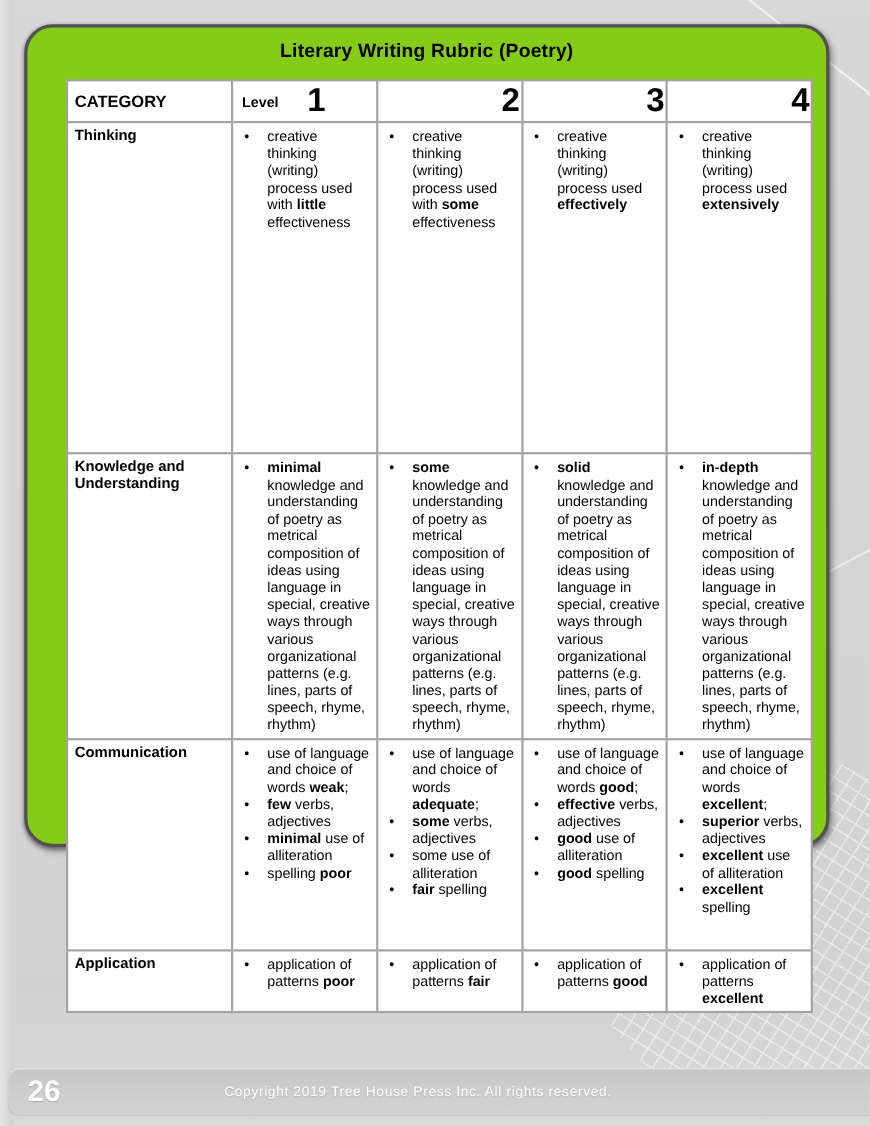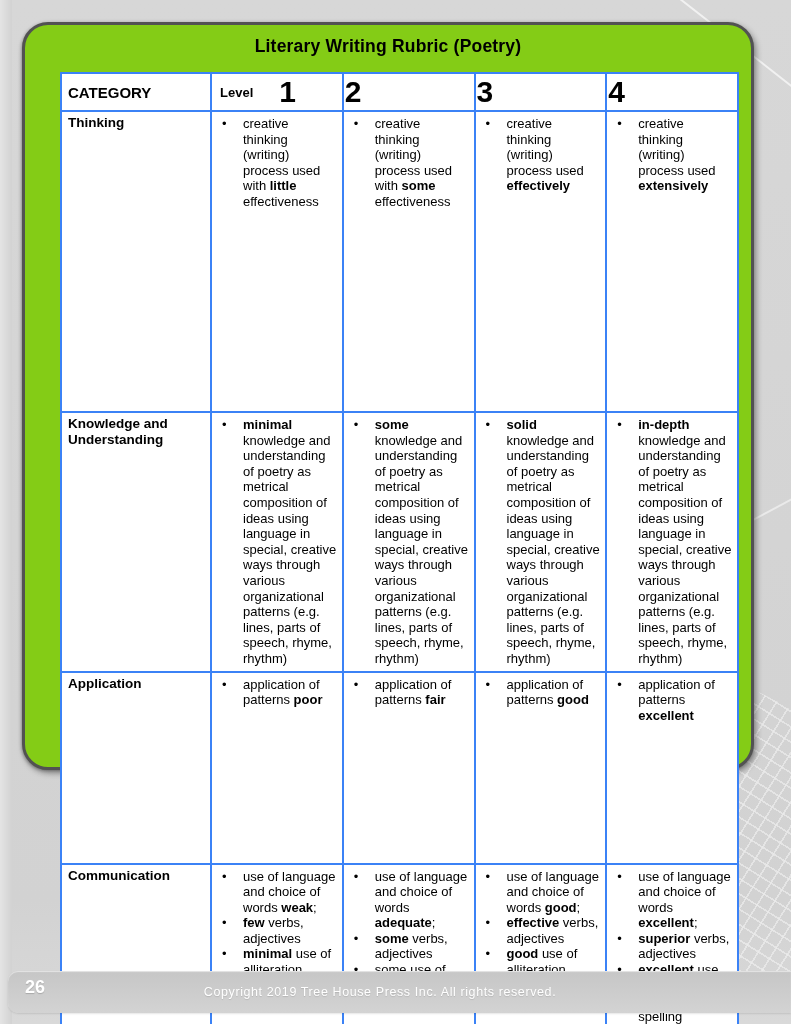--- a/index.html
+++ b/index.html
@@ -26,24 +26,24 @@
   .page-card{position:absolute;left:22px;top:22px;width:732px;height:748px;box-sizing:border-box;
     background:#84cc16;border:3px solid #525252;border-radius:26px;
     box-shadow:2px 3px 6px rgba(0,0,0,.40), -1px 1px 3px rgba(0,0,0,.22);
     z-index:1;}
   .title{margin:0;position:absolute;top:11px;left:0;right:0;text-align:center;
     font-size:17.5px;font-weight:bold;color:#000;letter-spacing:.2px;}
 
   
   table.rubric{position:absolute;left:35px;top:47px;width:677px;
     border-collapse:collapse;table-layout:fixed;}
-  .rubric th,.rubric td{border:2px solid #3b82f6;box-sizing:border-box;vertical-align:top;background:#fff;}
+  .rubric th,.rubric td{border:2px solid #a3a3a3;box-sizing:border-box;vertical-align:top;background:#fff;}
   .rubric thead th{height:38px;vertical-align:middle;}
   .cat-h{font-size:15px;font-weight:bold;text-align:left;padding:2px 6px;}
-  .lvl-h{text-align:left;}
+  .lvl-h{text-align:right;}
   .lvl-num{font-size:30px;font-weight:bold;line-height:1;color:#000;}
   .lvl1-wrap{display:flex;align-items:center;padding-left:7px;}
   .lvl-label{font-size:13px;font-weight:bold;}
   .lvl1-wrap .lvl-num{margin-left:26px;}
 
   .rubric tbody th.cat{font-size:13.5px;font-weight:bold;text-align:left;padding:3px 6px;line-height:16px;}
   .rubric tbody td ul{list-style:none;margin:0;padding:3px 2px 3px 5px;}
   .rubric tbody td li{display:flex;font-size:13px;line-height:15.6px;color:#000;}
   .rubric .dot{flex:0 0 21px;padding-left:4px;}
   .rubric .txt{flex:1;padding-right:2px;}
@@ -53,21 +53,21 @@
   .rubric tbody tr:nth-child(3)>th,.rubric tbody tr:nth-child(3)>td{height:192px;}
   .rubric tbody tr:nth-child(4)>th,.rubric tbody tr:nth-child(4)>td{height:51px;}
   col.c-cat{width:150px;}
   col.c-lvl{width:131.75px;}
 
   
   .footer-bar{position:absolute;left:8px;right:0;top:971px;height:42px;z-index:2;
     background:linear-gradient(180deg,#c6c6c6,#d3d3d3);
     border-radius:10px 0 0 10px;
     box-shadow:inset 0 1px 1px rgba(255,255,255,.55), 0 1px 2px rgba(0,0,0,.10);}
-  .pageno{position:absolute;left:17px;top:6px;font-size:18px;font-weight:bold;color:#fff;
+  .pageno{position:absolute;left:17px;top:6px;font-size:27px;font-weight:bold;color:#fff;
     text-shadow:0 1px 1px rgba(0,0,0,.18);}
   .copyright{position:absolute;left:372px;top:14px;transform:translateX(-50%);
     font-size:12.5px;font-weight:normal;color:#fff;letter-spacing:.6px;white-space:nowrap;
     text-shadow:0 1px 1px rgba(0,0,0,.12);}
 </style>
 </head>
 <body>
 
 <div class="edge-strip"></div>
 <div class="deco-mesh"></div>
@@ -170,133 +170,133 @@
           <td>
             <ul>
               <li>
                 <span class="dot">•</span>
                 <span class="txt"><b>in-depth</b><span> knowledge and understanding of poetry as metrical composition of ideas using language in special, creative ways through various organizational patterns (e.g. lines, parts of speech, rhyme, rhythm)</span></span>
               </li>
             </ul>
           </td>
         </tr>
         <tr>
-          <th class="cat">Application</th>
-          <td>
-            <ul>
-              <li>
-                <span class="dot">•</span>
-                <span class="txt"><span>application of patterns </span><b>poor</b></span>
-              </li>
-            </ul>
-          </td>
-          <td>
-            <ul>
-              <li>
-                <span class="dot">•</span>
-                <span class="txt"><span>application of patterns </span><b>fair</b></span>
-              </li>
-            </ul>
-          </td>
-          <td>
-            <ul>
-              <li>
-                <span class="dot">•</span>
-                <span class="txt"><span>application of patterns </span><b>good</b></span>
-              </li>
-            </ul>
-          </td>
-          <td>
-            <ul>
-              <li>
-                <span class="dot">•</span>
-                <span class="txt"><span>application of patterns </span><b>excellent</b></span>
+          <th class="cat">Communication</th>
+          <td>
+            <ul>
+              <li>
+                <span class="dot">•</span>
+                <span class="txt"><span>use of language and choice of words </span><b>weak</b><span>;</span></span>
+              </li>
+              <li>
+                <span class="dot">•</span>
+                <span class="txt"><b>few</b><span> verbs, adjectives</span></span>
+              </li>
+              <li>
+                <span class="dot">•</span>
+                <span class="txt"><b>minimal</b><span> use of alliteration</span></span>
+              </li>
+              <li>
+                <span class="dot">•</span>
+                <span class="txt"><span>spelling </span><b>poor</b></span>
+              </li>
+            </ul>
+          </td>
+          <td>
+            <ul>
+              <li>
+                <span class="dot">•</span>
+                <span class="txt"><span>use of language and choice of words </span><b>adequate</b><span>;</span></span>
+              </li>
+              <li>
+                <span class="dot">•</span>
+                <span class="txt"><b>some</b><span> verbs, adjectives</span></span>
+              </li>
+              <li>
+                <span class="dot">•</span>
+                <span class="txt"><span>some use of alliteration</span></span>
+              </li>
+              <li>
+                <span class="dot">•</span>
+                <span class="txt"><b>fair</b><span> spelling</span></span>
+              </li>
+            </ul>
+          </td>
+          <td>
+            <ul>
+              <li>
+                <span class="dot">•</span>
+                <span class="txt"><span>use of language and choice of words </span><b>good</b><span>;</span></span>
+              </li>
+              <li>
+                <span class="dot">•</span>
+                <span class="txt"><b>effective</b><span> verbs, adjectives</span></span>
+              </li>
+              <li>
+                <span class="dot">•</span>
+                <span class="txt"><b>good</b><span> use of alliteration</span></span>
+              </li>
+              <li>
+                <span class="dot">•</span>
+                <span class="txt"><b>good</b><span> spelling</span></span>
+              </li>
+            </ul>
+          </td>
+          <td>
+            <ul>
+              <li>
+                <span class="dot">•</span>
+                <span class="txt"><span>use of language and choice of words </span><b>excellent</b><span>;</span></span>
+              </li>
+              <li>
+                <span class="dot">•</span>
+                <span class="txt"><b>superior</b><span> verbs, adjectives</span></span>
+              </li>
+              <li>
+                <span class="dot">•</span>
+                <span class="txt"><b>excellent</b><span> use of alliteration</span></span>
+              </li>
+              <li>
+                <span class="dot">•</span>
+                <span class="txt"><b>excellent</b><span> spelling</span></span>
               </li>
             </ul>
           </td>
         </tr>
         <tr>
-          <th class="cat">Communication</th>
-          <td>
-            <ul>
-              <li>
-                <span class="dot">•</span>
-                <span class="txt"><span>use of language and choice of words </span><b>weak</b><span>;</span></span>
-              </li>
-              <li>
-                <span class="dot">•</span>
-                <span class="txt"><b>few</b><span> verbs, adjectives</span></span>
-              </li>
-              <li>
-                <span class="dot">•</span>
-                <span class="txt"><b>minimal</b><span> use of alliteration</span></span>
-              </li>
-              <li>
-                <span class="dot">•</span>
-                <span class="txt"><span>spelling </span><b>poor</b></span>
-              </li>
-            </ul>
-          </td>
-          <td>
-            <ul>
-              <li>
-                <span class="dot">•</span>
-                <span class="txt"><span>use of language and choice of words </span><b>adequate</b><span>;</span></span>
-              </li>
-              <li>
-                <span class="dot">•</span>
-                <span class="txt"><b>some</b><span> verbs, adjectives</span></span>
-              </li>
-              <li>
-                <span class="dot">•</span>
-                <span class="txt"><span>some use of alliteration</span></span>
-              </li>
-              <li>
-                <span class="dot">•</span>
-                <span class="txt"><b>fair</b><span> spelling</span></span>
-              </li>
-            </ul>
-          </td>
-          <td>
-            <ul>
-              <li>
-                <span class="dot">•</span>
-                <span class="txt"><span>use of language and choice of words </span><b>good</b><span>;</span></span>
-              </li>
-              <li>
-                <span class="dot">•</span>
-                <span class="txt"><b>effective</b><span> verbs, adjectives</span></span>
-              </li>
-              <li>
-                <span class="dot">•</span>
-                <span class="txt"><b>good</b><span> use of alliteration</span></span>
-              </li>
-              <li>
-                <span class="dot">•</span>
-                <span class="txt"><b>good</b><span> spelling</span></span>
-              </li>
-            </ul>
-          </td>
-          <td>
-            <ul>
-              <li>
-                <span class="dot">•</span>
-                <span class="txt"><span>use of language and choice of words </span><b>excellent</b><span>;</span></span>
-              </li>
-              <li>
-                <span class="dot">•</span>
-                <span class="txt"><b>superior</b><span> verbs, adjectives</span></span>
-              </li>
-              <li>
-                <span class="dot">•</span>
-                <span class="txt"><b>excellent</b><span> use of alliteration</span></span>
-              </li>
-              <li>
-                <span class="dot">•</span>
-                <span class="txt"><b>excellent</b><span> spelling</span></span>
+          <th class="cat">Application</th>
+          <td>
+            <ul>
+              <li>
+                <span class="dot">•</span>
+                <span class="txt"><span>application of patterns </span><b>poor</b></span>
+              </li>
+            </ul>
+          </td>
+          <td>
+            <ul>
+              <li>
+                <span class="dot">•</span>
+                <span class="txt"><span>application of patterns </span><b>fair</b></span>
+              </li>
+            </ul>
+          </td>
+          <td>
+            <ul>
+              <li>
+                <span class="dot">•</span>
+                <span class="txt"><span>application of patterns </span><b>good</b></span>
+              </li>
+            </ul>
+          </td>
+          <td>
+            <ul>
+              <li>
+                <span class="dot">•</span>
+                <span class="txt"><span>application of patterns </span><b>excellent</b></span>
               </li>
             </ul>
           </td>
         </tr>
       </tbody>
   </table>
 </div>
 
 <div class="footer-bar">
   <span class="pageno">26</span>

